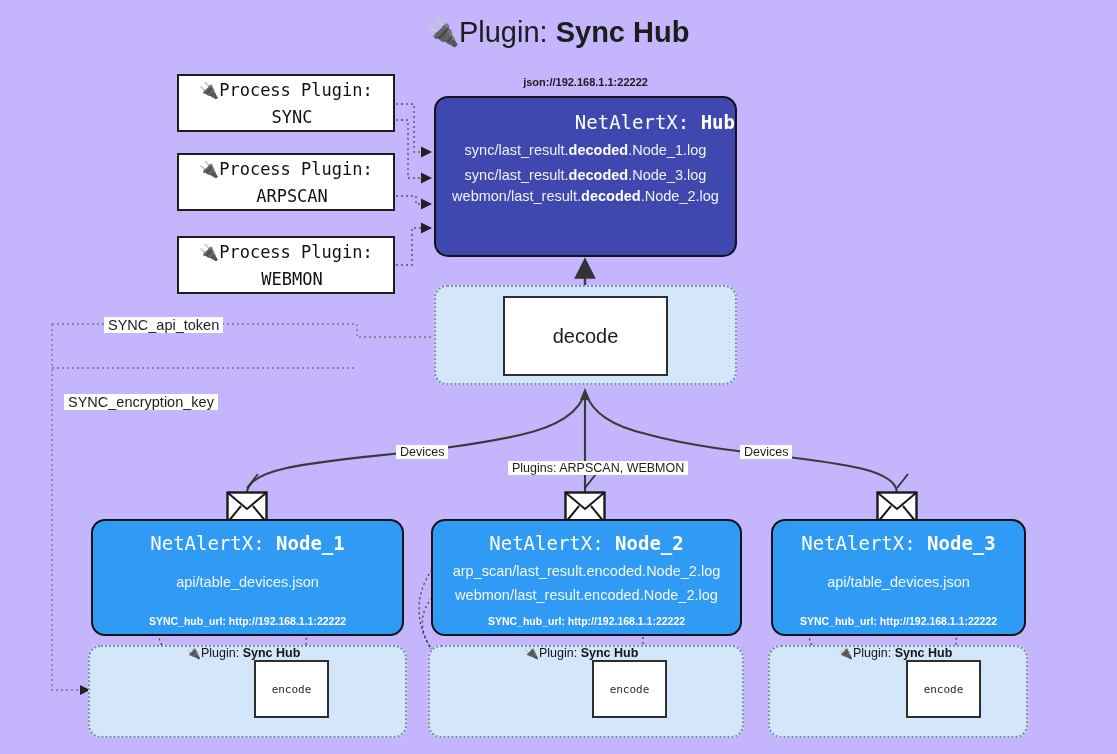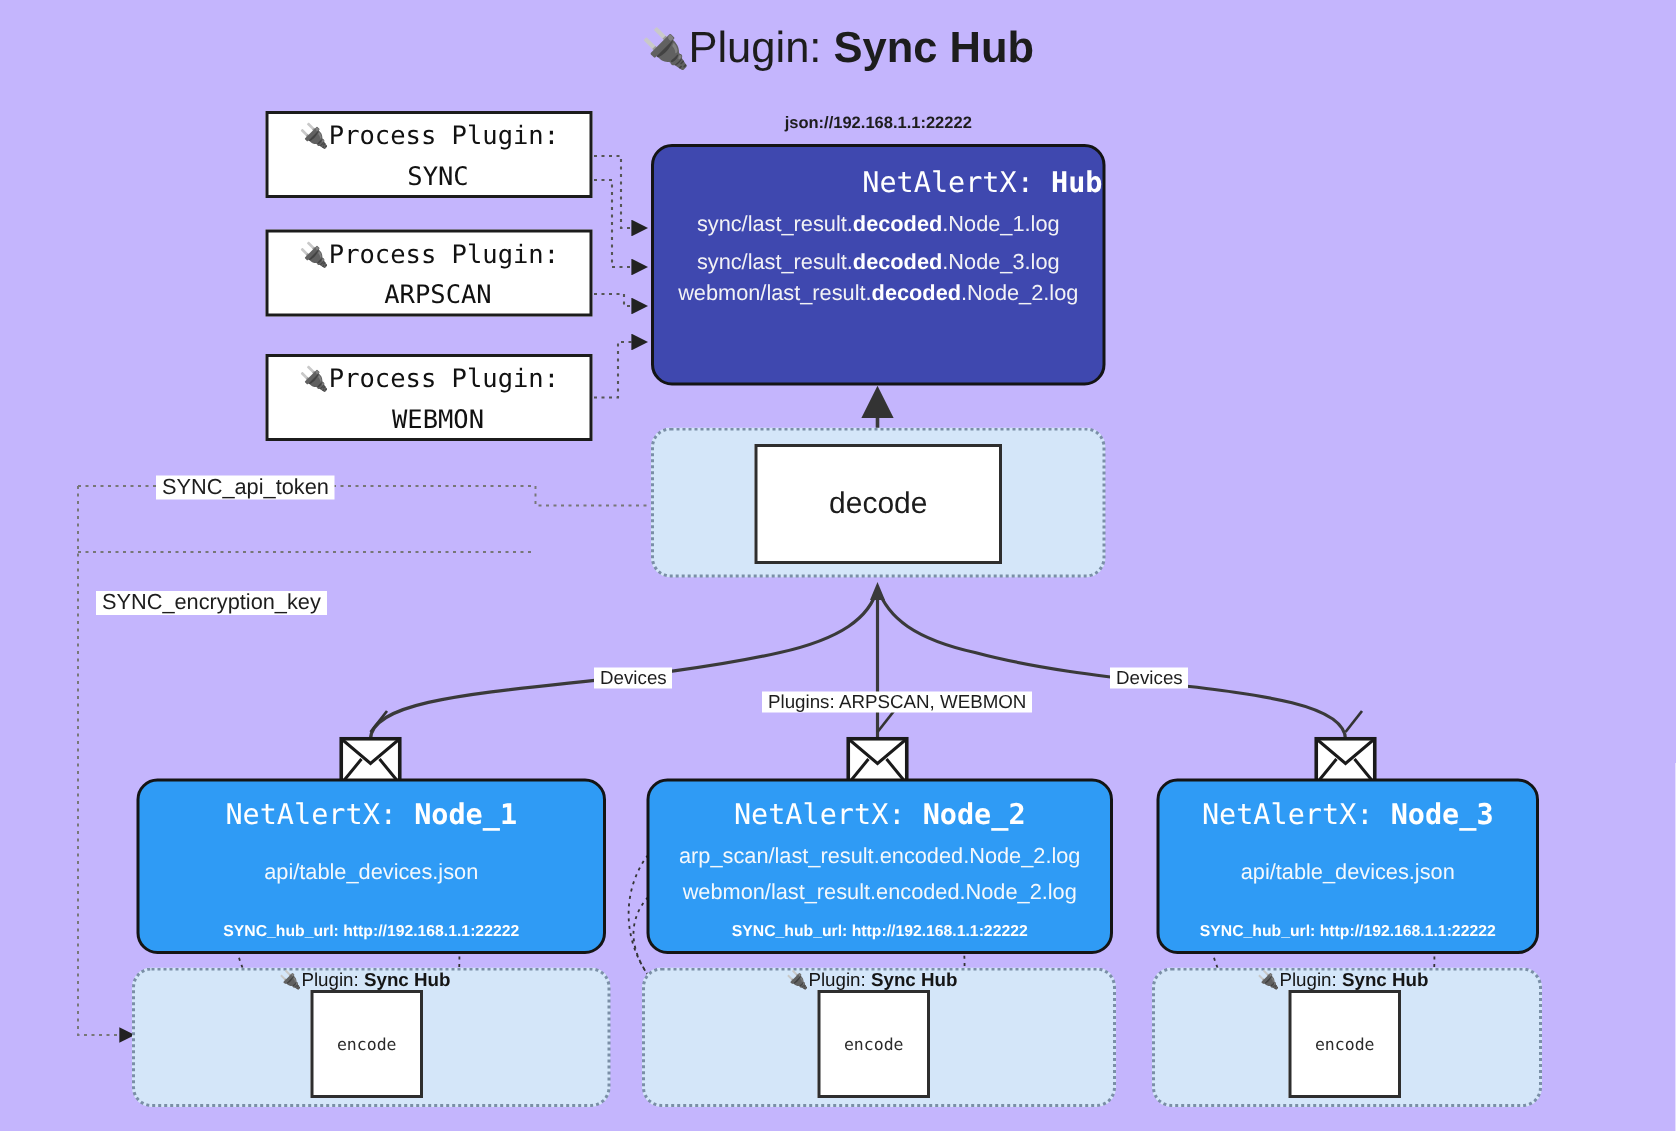--- a/index.html
+++ b/index.html
@@ -172,30 +172,31 @@
   }
   .plugin-label {
     position: absolute;
     font-size: 12.5px;
     color: #151515;
     white-space: nowrap;
   }
   .plugin-label b { font-weight: bold; }
   .plugin-label .plug-s { font-size: 12px; }
   .encode-box {
-    width: 75px; height: 72px;
+    width: 75px; height: 58px;
     background: #ffffff;
     border: 2px solid #2e2e2e;
     box-sizing: border-box;
     font-size: 11px;
     color: #2a2a2a;
     display: flex;
     align-items: center;
     justify-content: center;
     font-family: "DejaVu Sans Mono", "Liberation Mono", monospace;
+    margin-left: 47px;
   }
 
   svg.overlay {
     position: absolute;
     left: 0; top: 0;
     width: 1117px; height: 754px;
     pointer-events: none;
   }
 </style>
 </head>

